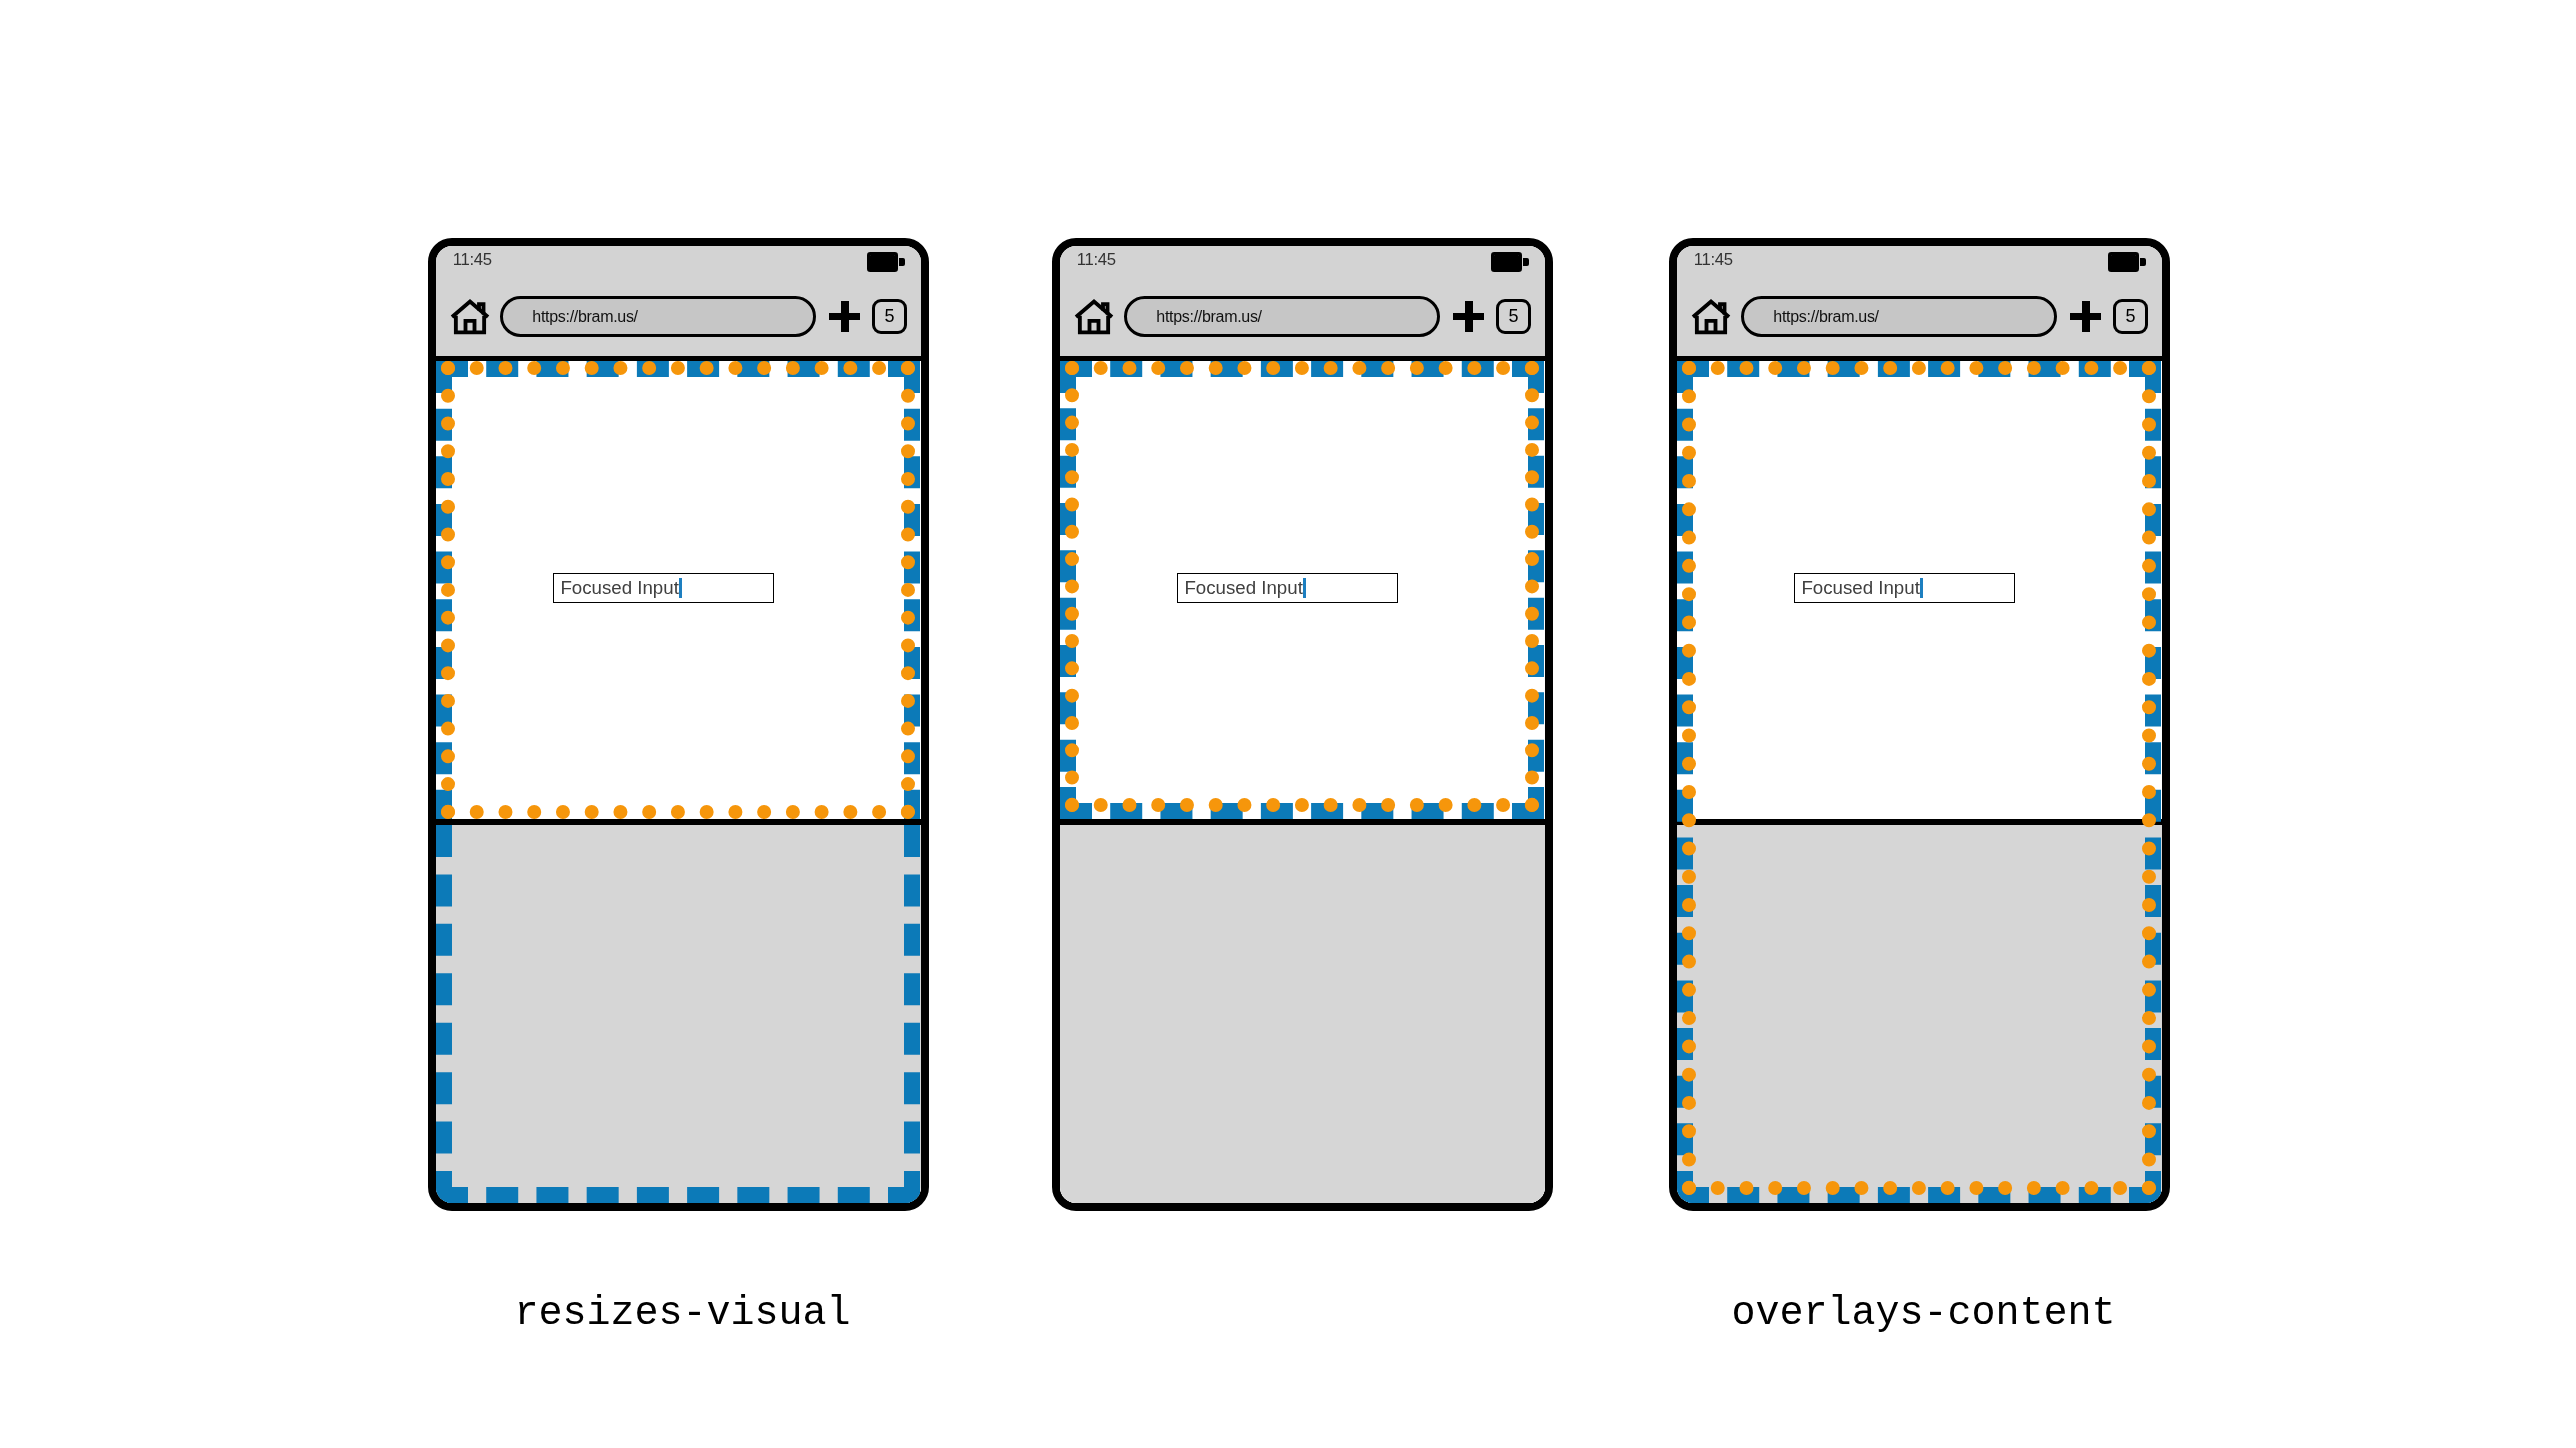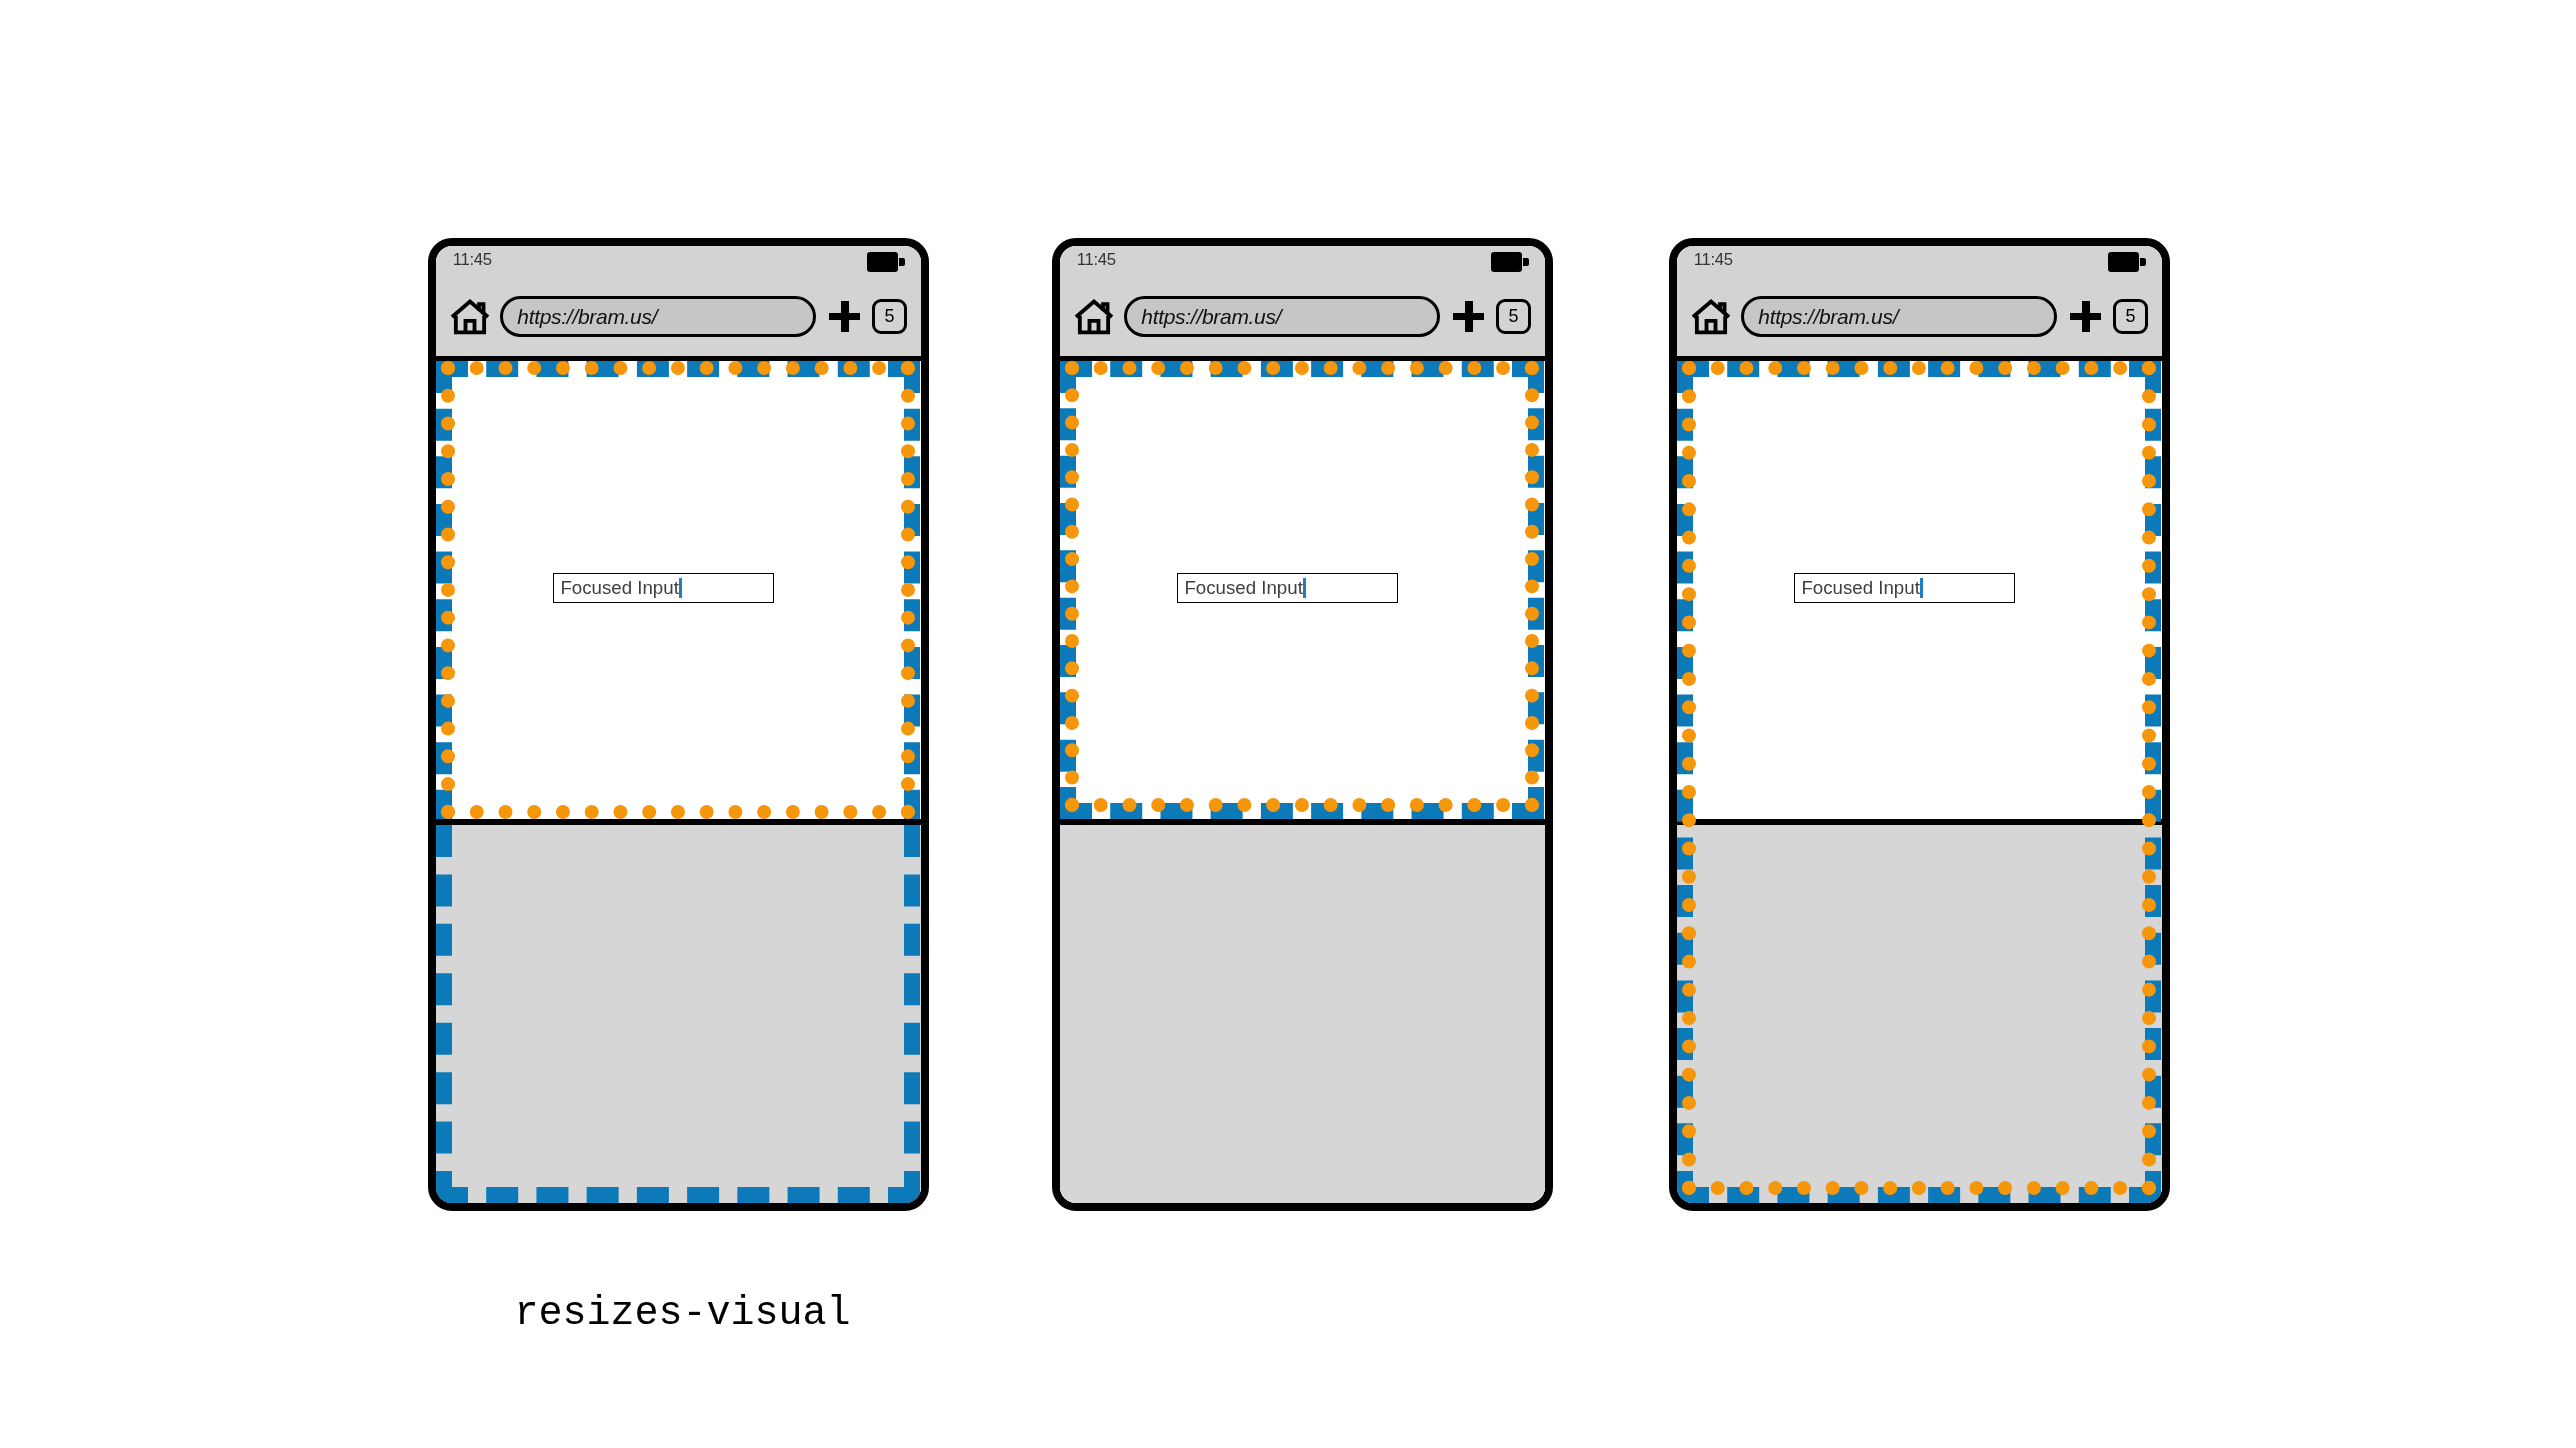--- a/index.html
+++ b/index.html
@@ -121,26 +121,25 @@
     height: 41px;
     background: #c6c6c6;
     border: 3.2px solid #000000;
     border-radius: 22px;
     box-sizing: border-box;
     display: flex;
     align-items: center;
     overflow: hidden;
   }
   .urltext {
-    margin-left: 14px;
-    font-size: 21px;
+    margin-left: 29px;
+    font-size: 16px;
     color: #111111;
     white-space: nowrap;
     letter-spacing: -0.3px;
-    font-style: italic;
   }
   .plus-icon {
     margin-left: 13px;
     width: 31px;
     height: 31px;
     flex: 0 0 auto;
     position: relative;
   }
   .plus-icon::before, .plus-icon::after {
     content: "";
@@ -367,16 +366,17 @@
 
         <div class="vp-blue" style="left:0; top:0; width:484px; height:842px; border-width:16.7px;"></div>
         <div class="vp-orange" style="left:5.2px; top:0; width:474px; height:834px; border-width:14px;"></div>
 
         <div class="input-box" style="left:117px; top:212px;">
           <span class="txt" title="Focused Input">Focused Input</span>
             <span class="caret"></span>
         </div>
       </div>
     </div>
+    <div class="caption">overlays-content</div>
   </div>
 
 </div>
 
 
 </body></html>

